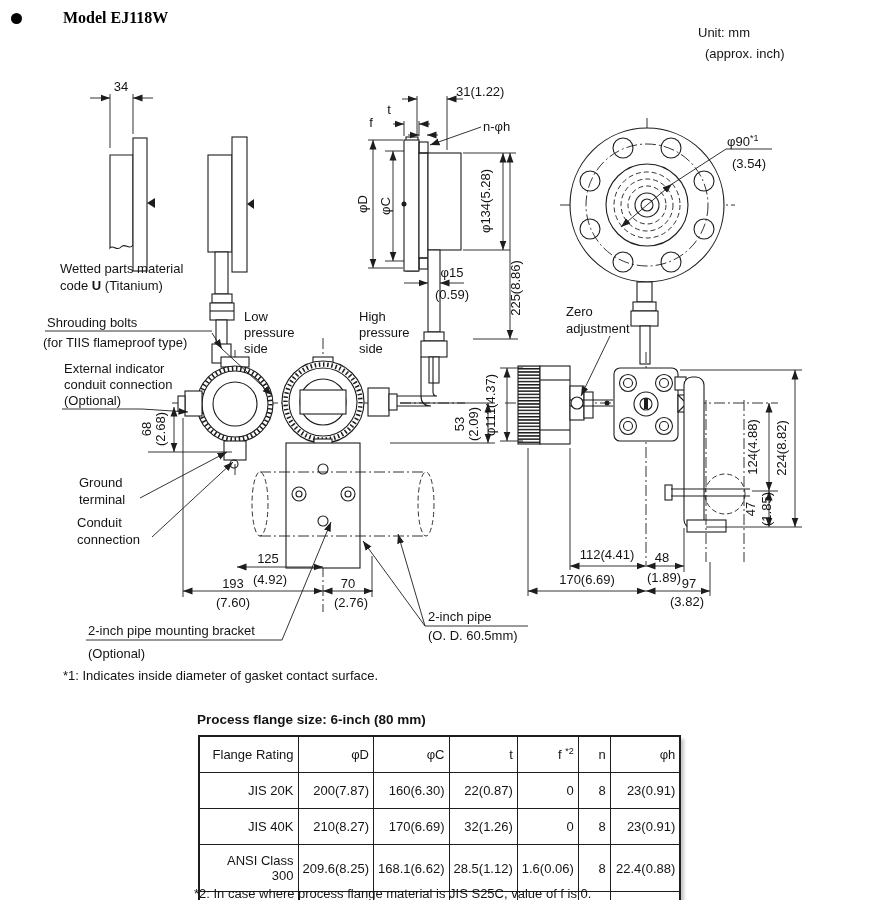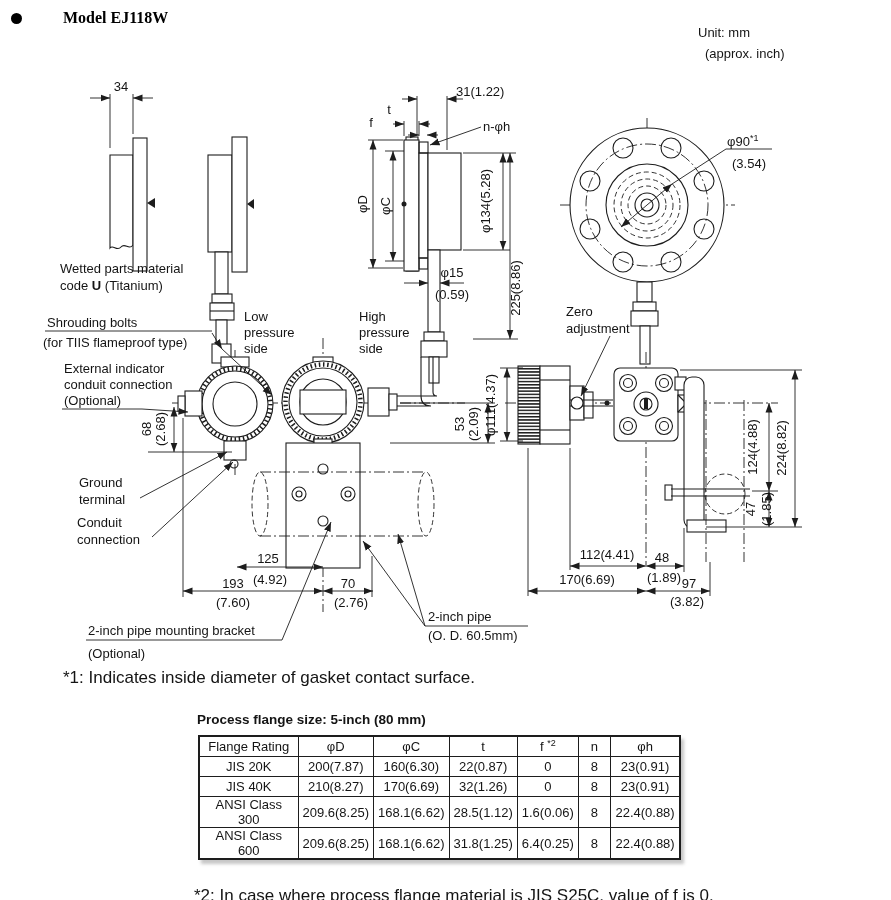--- a/index.html
+++ b/index.html
@@ -13,27 +13,27 @@
   
   svg text{font-family:"Liberation Sans",sans-serif;font-size:13px;fill:#141414;}
   .s  {stroke:#1d1d1d;stroke-width:1.1;fill:none;}
   .sf {stroke:#1d1d1d;stroke-width:1.1;fill:#fff;}
   .blk{fill:#1d1d1d;stroke:none;}
   .cl {stroke:#1d1d1d;stroke-width:.9;fill:none;stroke-dasharray:11 3 2 3;}
   .dsh{stroke:#1d1d1d;stroke-width:.9;fill:none;stroke-dasharray:5 3;}
   .dim{stroke:#1d1d1d;stroke-width:.9;fill:none;}
   .knr{stroke:#1d1d1d;stroke-width:4.5;fill:none;stroke-dasharray:1.5 2.7;}
   
-  .note{font-size:17px;white-space:nowrap;}
+  .note{font-size:13px;white-space:nowrap;}
   
   #tblTitle{left:197px;top:712px;font-size:13.5px;font-weight:bold;}
   #ftable{left:198px;top:735px;border-collapse:collapse;background:#fff;
           box-shadow:3px 4px 3px rgba(130,130,130,.45);}
-  #ftable th,#ftable td{border:1px solid #1d1d1d;text-align:center;
-          font-size:13px;font-weight:normal;height:19px;padding:0 4px;}
+  #ftable th,#ftable td{border:1px solid #1d1d1d;text-align:right;
+          font-size:13px;font-weight:normal;height:19px;padding:8px 4px;}
   #ftable{border:2px solid #1d1d1d;}
   #ftable sup{font-size:9px;}
 </style>
 </head>
 <body>
 
 <div id="hdr" class="abs">
   <span class="blt"></span>
   <span class="ttl">Model EJ118W</span>
 </div>
@@ -343,21 +343,21 @@
     <text x="428" y="621">2-inch pipe</text>
     <line class="dim" x1="425" y1="626" x2="528" y2="626"></line>
     <text x="428" y="640">(O. D. 60.5mm)</text>
     <line class="dim" x1="425" y1="626" x2="398" y2="534" marker-end="url(#arr)"></line>
     <line class="dim" x1="425" y1="626" x2="363" y2="541" marker-end="url(#arr)"></line>
   </g>
 </svg>
 
 <div class="abs note" style="left:63px;top:668px">*1:  Indicates inside diameter of gasket contact surface.</div>
 
-<div id="tblTitle" class="abs">Process flange size: 5-inch (80 mm)</div>
+<div id="tblTitle" class="abs">Process flange size: 6-inch (80 mm)</div>
 
 <table id="ftable" class="abs">
   <colgroup>
     <col style="width:99px">
       <col style="width:75px">
       <col style="width:70px">
     <col style="width:65px">
       <col style="width:58px">
       <col style="width:32px">
       <col style="width:70px">

